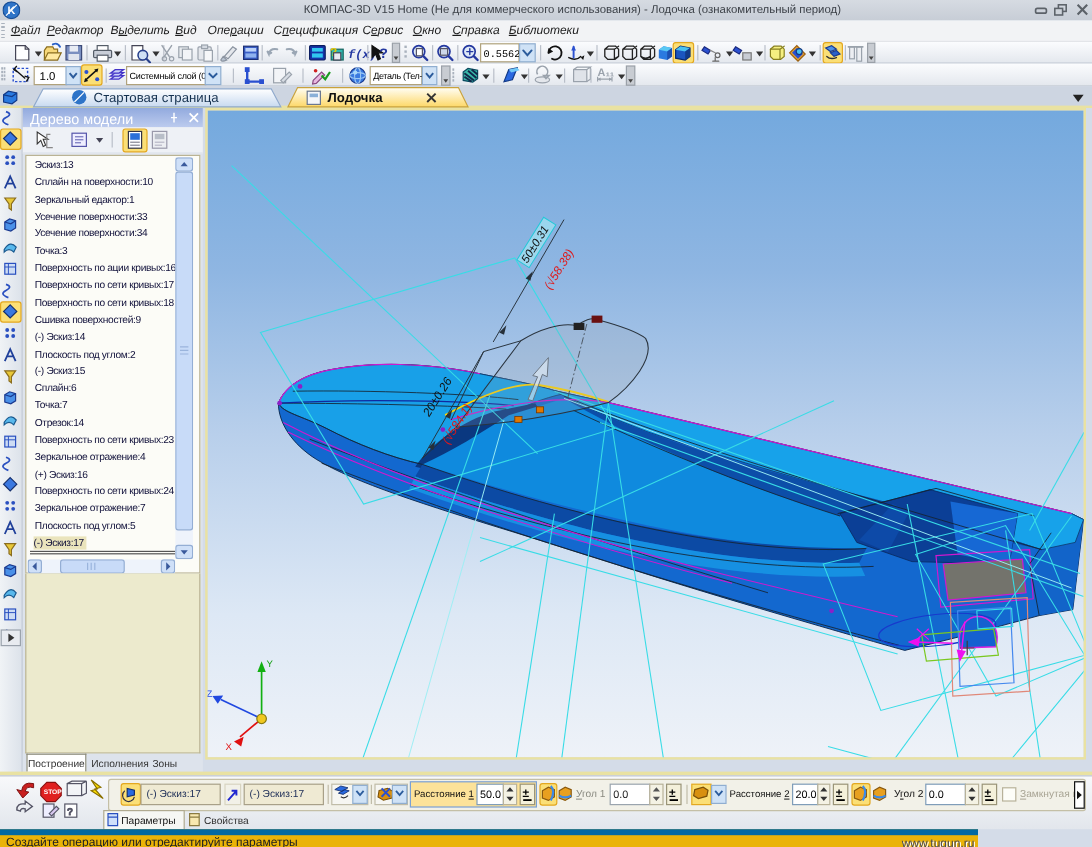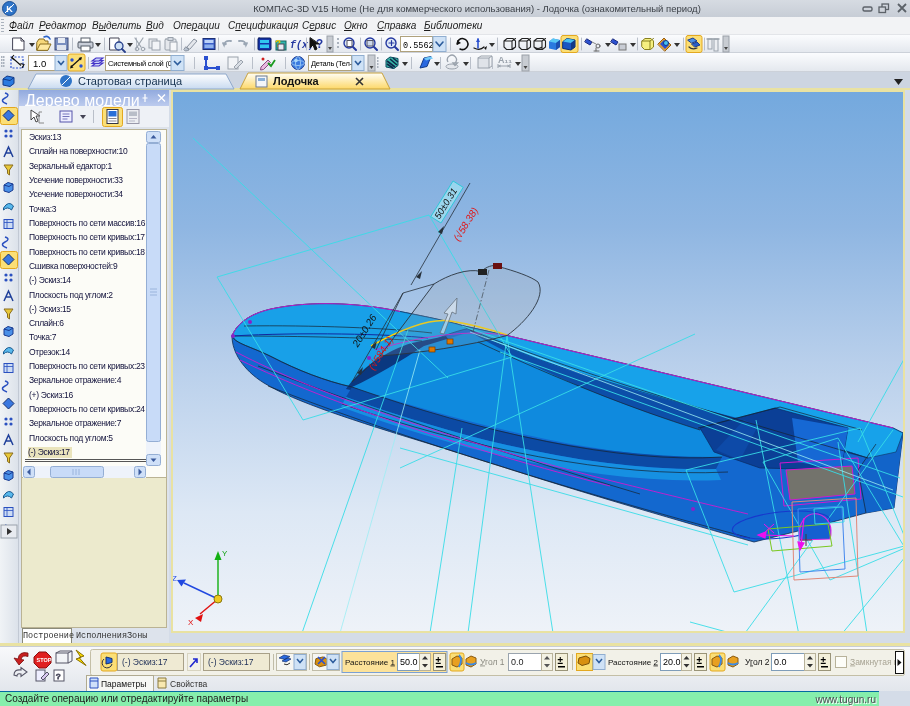--- a/index.html
+++ b/index.html
@@ -11,29 +11,29 @@
 #menubar{left:0;top:17px;width:910px;height:18px;background:#f2f3f5;border-bottom:1px solid #e3e5e9;font-size:10px;color:#1c1c1c;}
 #menubar > span{position:absolute;top:3px;font-style:italic;}
 .tbrow{left:0;width:910px;height:18px;background:linear-gradient(#fbfcfe,#e4e8ee);border-bottom:1px solid #ccd1d9;}
 #tb1{top:35px;font-family:Liberation Mono, monospace;}
 #tb2{top:53px;height:19px;}
 .grip{position:absolute;left:1px;top:2px;width:3px;height:13px;background:repeating-linear-gradient(#aab2bd 0 1px,transparent 1px 3px);}
 #tabbar{left:0;top:72px;width:910px;height:18px;background:#cdd5e1;}
 #main{left:0;top:90px;width:910px;height:556px;background:#d4dce8;}
 #lstrip{left:0;top:0;width:19px;height:556px;background:linear-gradient(90deg,#f0f3f6,#dce2ea);border-right:1px solid #c2c9d4;}
 #tree{left:19px;top:0;width:150px;height:556px;background:#dde3ec;}
-#treehdr{left:0;top:0;width:150px;height:16px;background:linear-gradient(#92aade,#bccbee);color:#fff;font-size:16px;}
+#treehdr{left:0;top:0;width:150px;height:16px;background:linear-gradient(#92aade,#bccbee);color:#fff;font-size:12px;}
 #treetb{left:0;top:16px;width:150px;height:22px;background:#eef1f6;border-bottom:1px solid #dde2e9;}
 #treelist{left:2px;top:39px;width:146px;height:349px;background:#fcfcf7;border:1px solid #bab394;font-size:8.5px;letter-spacing:-0.3px;color:#10103a;}
 #treebeige{left:2px;top:388px;width:146px;height:150px;background:#eceacd;border:1px solid #bab394;border-top:none;}
-#treetabs{left:0;top:538px;width:150px;height:18px;font-size:8.5px;color:#333;background:#dde3ec;font-family:Liberation Mono, monospace;}
+#treetabs{left:0;top:538px;width:150px;height:18px;font-size:8.5px;color:#333;background:#dde3ec;}
 #vp{left:171px;top:0;width:734px;height:543px;border:2px solid #e9e2a2;background:linear-gradient(#74a9de 0%,#8fb6e2 25%,#b8cfeb 50%,#dde8f5 78%,#eef2f8 100%);}
 #midline{left:0;top:643px;width:910px;height:3px;background:#e9e2a2;}
 #propbar{left:0;top:646px;width:910px;height:45px;background:linear-gradient(#f8f9fb,#e2e6ec);border-top:1px solid #c8cdd5;font-size:9px;}
-#statusbar{left:0;top:691px;width:879px;height:15px;background:#86efac;border-top:1px solid #0369a1;font-size:10px;color:#202020;}
+#statusbar{left:0;top:691px;width:815px;height:15px;background:#eab308;border-top:5px solid #0369a1;font-size:10px;color:#202020;}
 .u{text-decoration:underline;}
 </style>
 </head>
 <body>
 
 <div id="titlebar" class="abs">
   <svg class="abs" style="left:2px;top:1px" width="15" height="15" viewBox="0 0 15 15">
       <circle cx="7.5" cy="7.5" r="7" fill="#2e74c8" stroke="#1a4f96"></circle>
       <text x="7.5" y="11" font-size="9" fill="#fff" text-anchor="middle" font-weight="bold">K</text>
       <line x1="3" y1="12" x2="12" y2="3" stroke="#fff"></line>
@@ -435,21 +435,21 @@
           <path d="M110 12.5 h8 M110 15 h6" stroke="#aab" stroke-width="0.8"></path>
       </svg>
     </div>
     <div id="treelist" class="abs">
 <span class="abs" style="left:7px;top:2px">Эскиз:13</span>
 <span class="abs" style="left:7px;top:16px">Сплайн на поверхности:10</span>
 <span class="abs" style="left:7px;top:31px">Зеркальный едактор:1</span>
 <span class="abs" style="left:7px;top:45px">Усечение поверхности:33</span>
 <span class="abs" style="left:7px;top:59px">Усечение поверхности:34</span>
 <span class="abs" style="left:7px;top:74px">Точка:3</span>
-<span class="abs" style="left:7px;top:88px">Поверхность по сети массив:16</span>
+<span class="abs" style="left:7px;top:88px">Поверхность по ации кривых:16</span>
 <span class="abs" style="left:7px;top:102px">Поверхность по сети кривых:17</span>
 <span class="abs" style="left:7px;top:117px">Поверхность по сети кривых:18</span>
 <span class="abs" style="left:7px;top:131px">Сшивка поверхностей:9</span>
 <span class="abs" style="left:7px;top:145px">(-) Эскиз:14</span>
 <span class="abs" style="left:7px;top:160px">Плоскость под углом:2</span>
 <span class="abs" style="left:7px;top:174px">(-) Эскиз:15</span>
 <span class="abs" style="left:7px;top:188px">Сплайн:6</span>
 <span class="abs" style="left:7px;top:202px">Точка:7</span>
 <span class="abs" style="left:7px;top:217px">Отрезок:14</span>
 <span class="abs" style="left:7px;top:231px">Поверхность по сети кривых:23</span>

